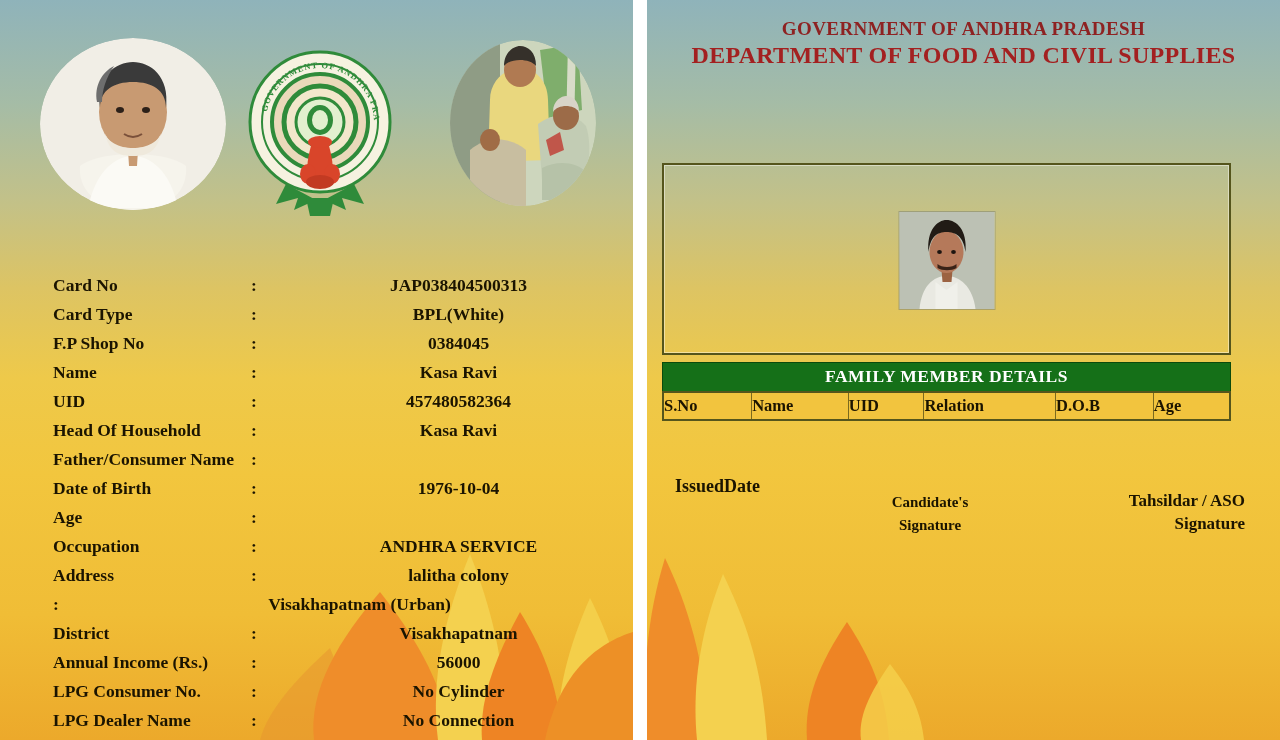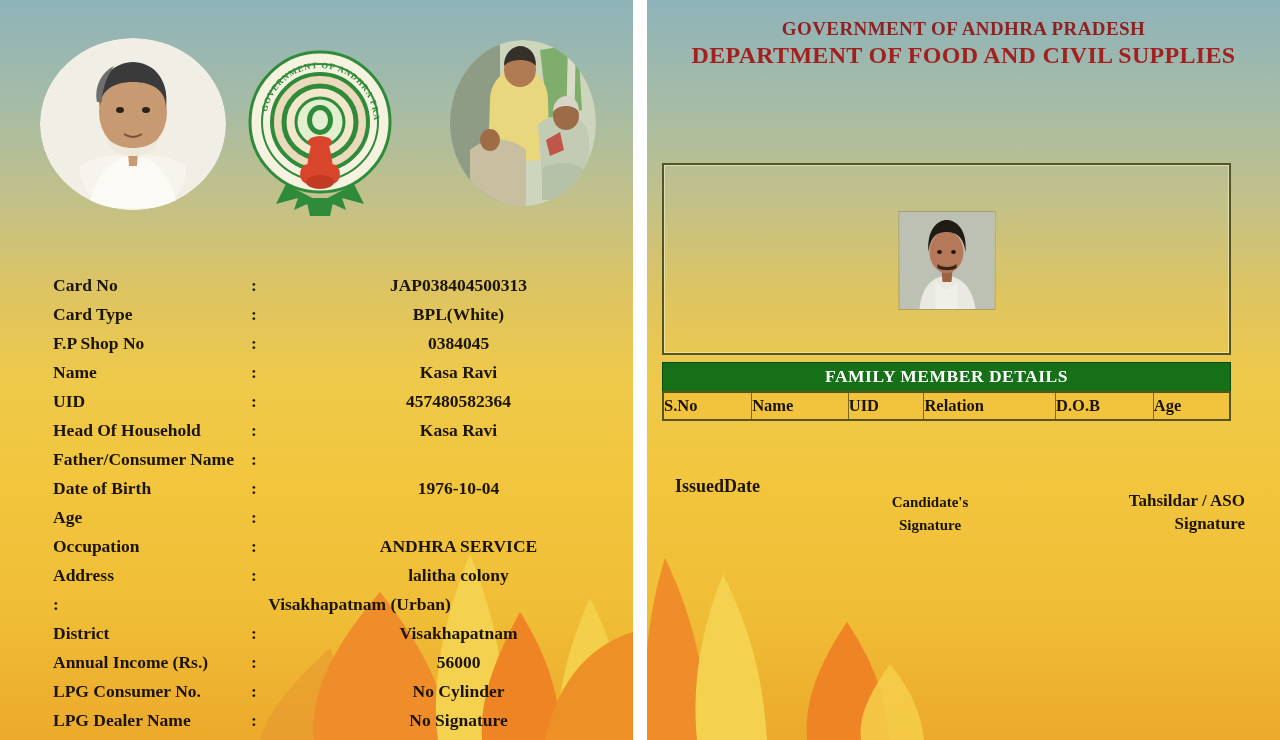--- a/index.html
+++ b/index.html
@@ -214,21 +214,21 @@
       <span class="field-value">56000</span>
     </div>
     <div class="field-row">
       <span class="field-label">LPG Consumer No.</span>
       <span class="field-colon">:</span>
       <span class="field-value">No Cylinder</span>
     </div>
     <div class="field-row">
       <span class="field-label">LPG Dealer Name</span>
       <span class="field-colon">:</span>
-      <span class="field-value">No Signature</span>
+      <span class="field-value">No Connection</span>
     </div>
   </div>
 </div>
 
 <div class="panel panel-right">
 
   <svg class="flames" width="633" height="190" viewBox="0 0 633 190">
     <path d="M0,118 C28,146 44,166 50,190 L0,190 Z" fill="#ed9026"></path>
     <path d="M18,8 C2,60 -6,120 0,190 L62,190 C58,108 40,54 18,8 Z" fill="#ef8d2a"></path>
     <path d="M76,24 C52,84 45,140 50,190 L120,190 C115,114 98,70 76,24 Z" fill="#f4d14f"></path>

